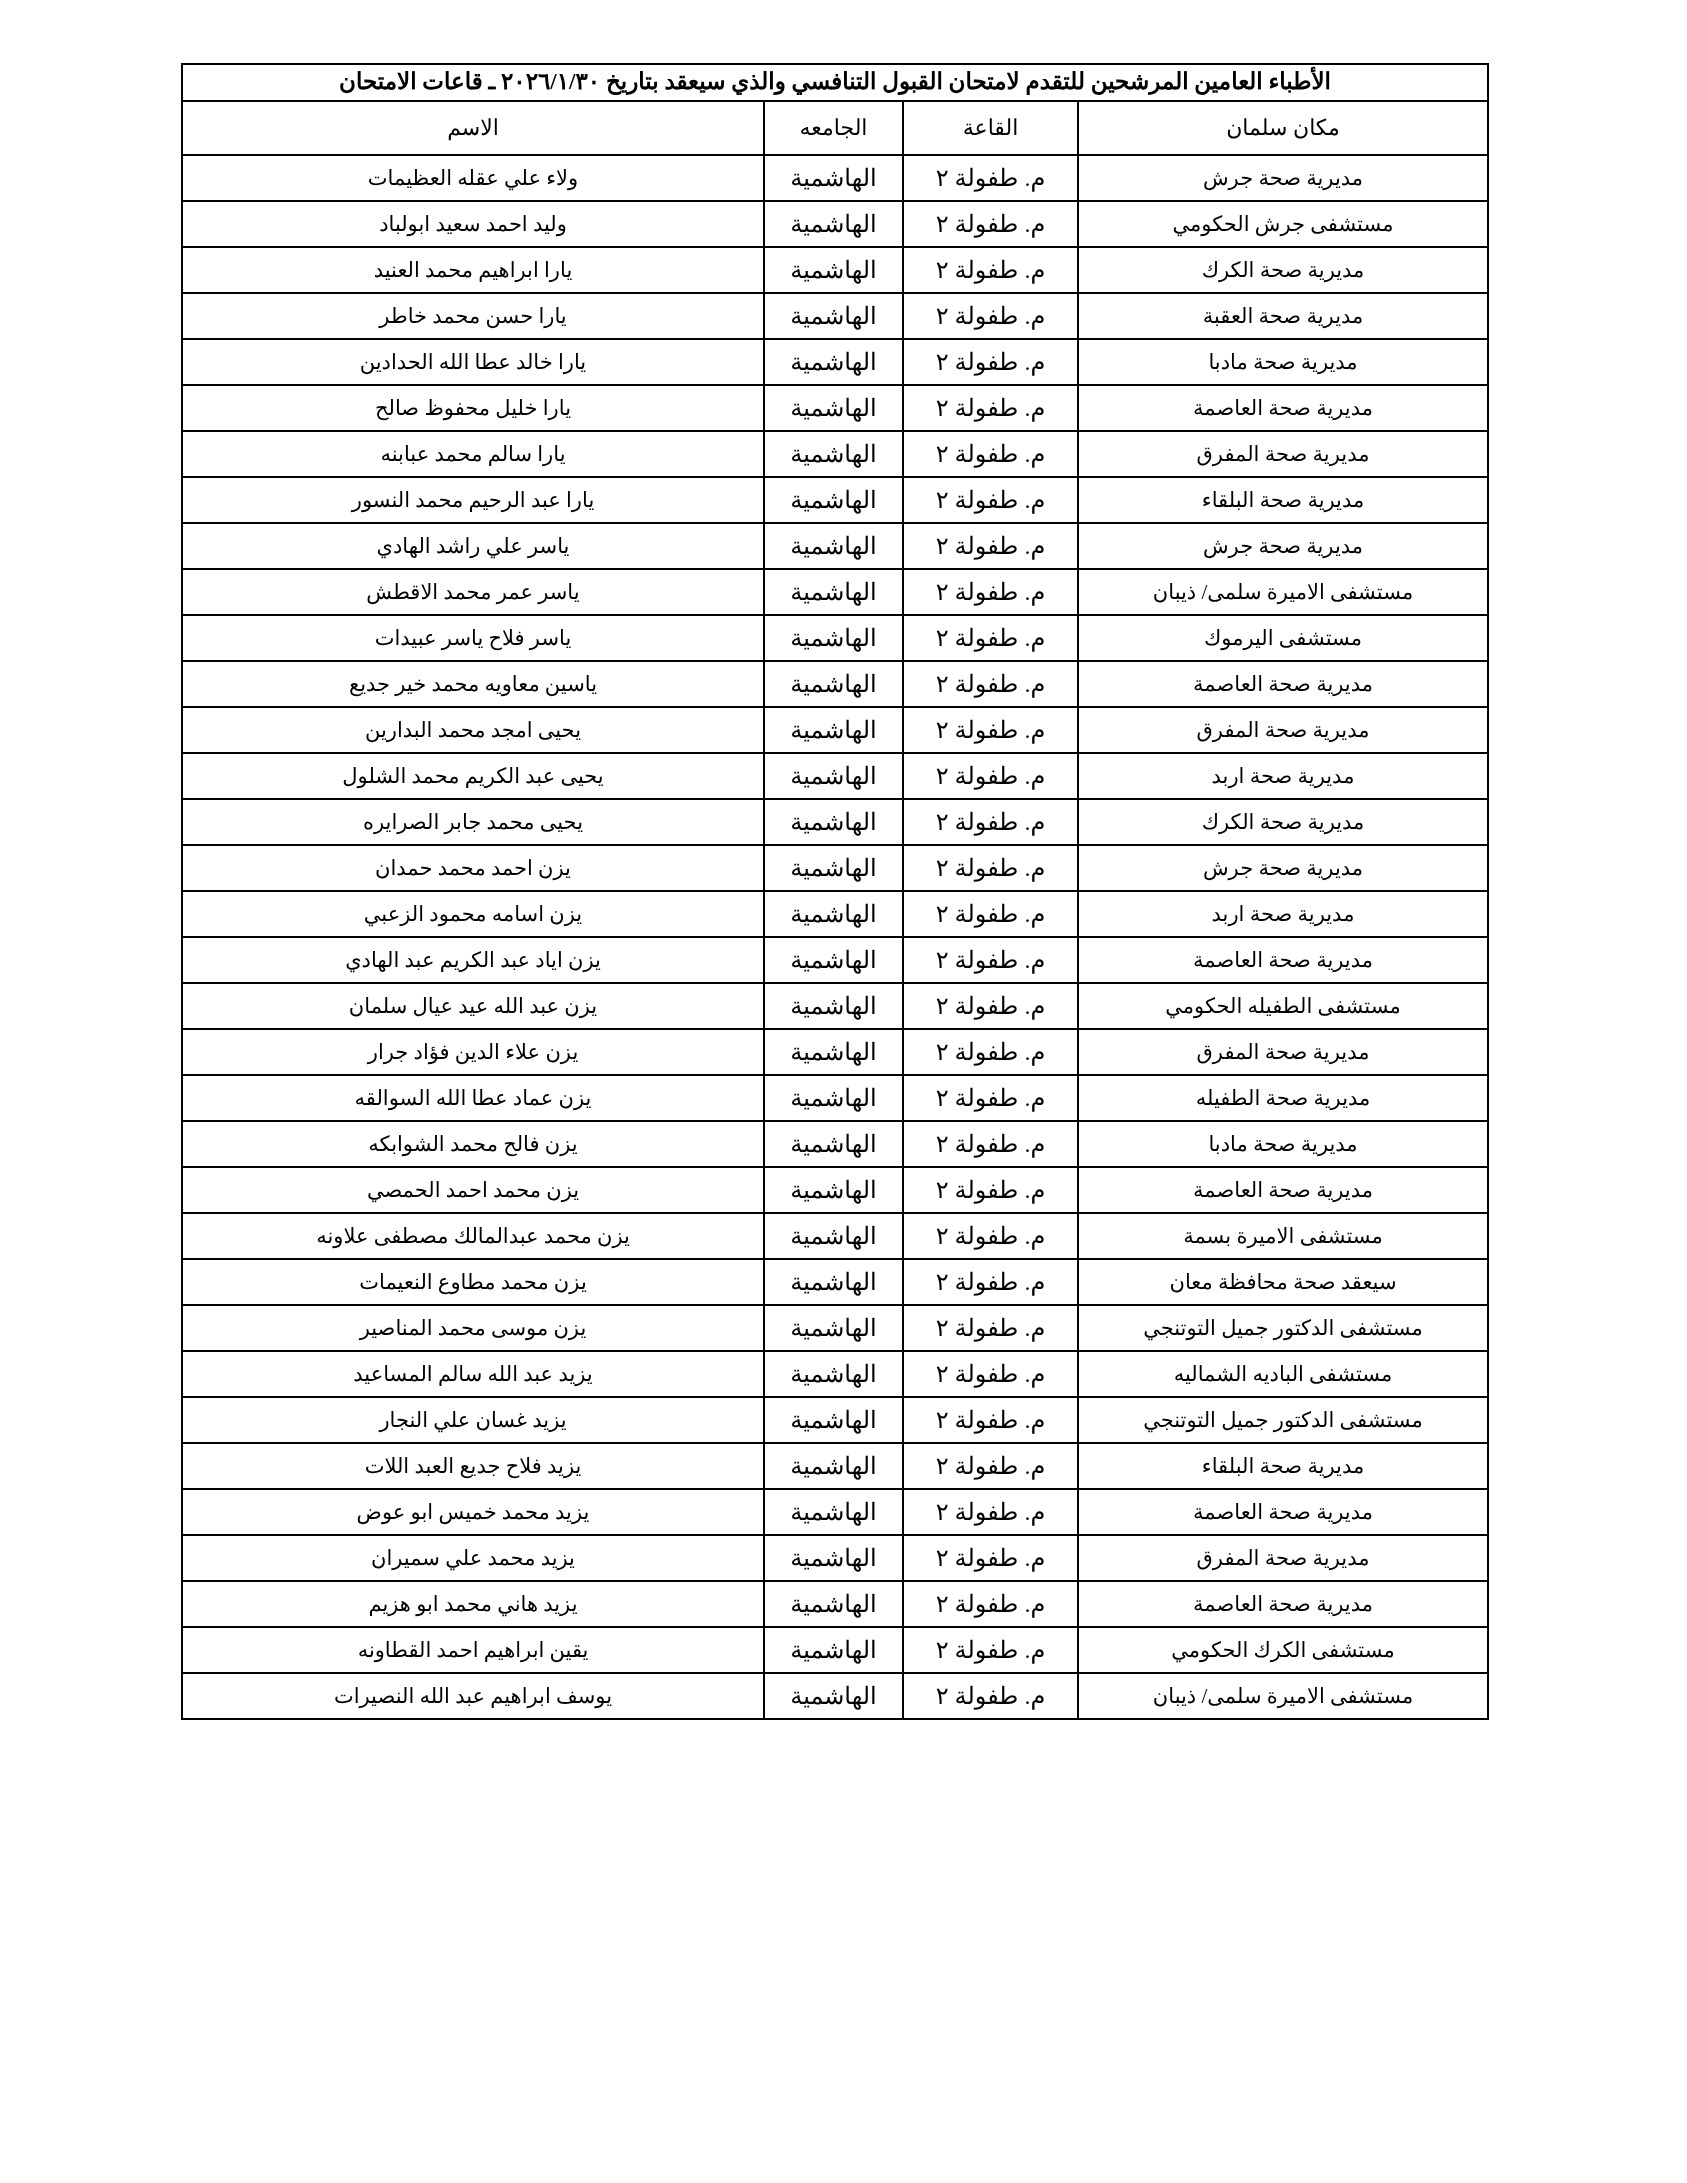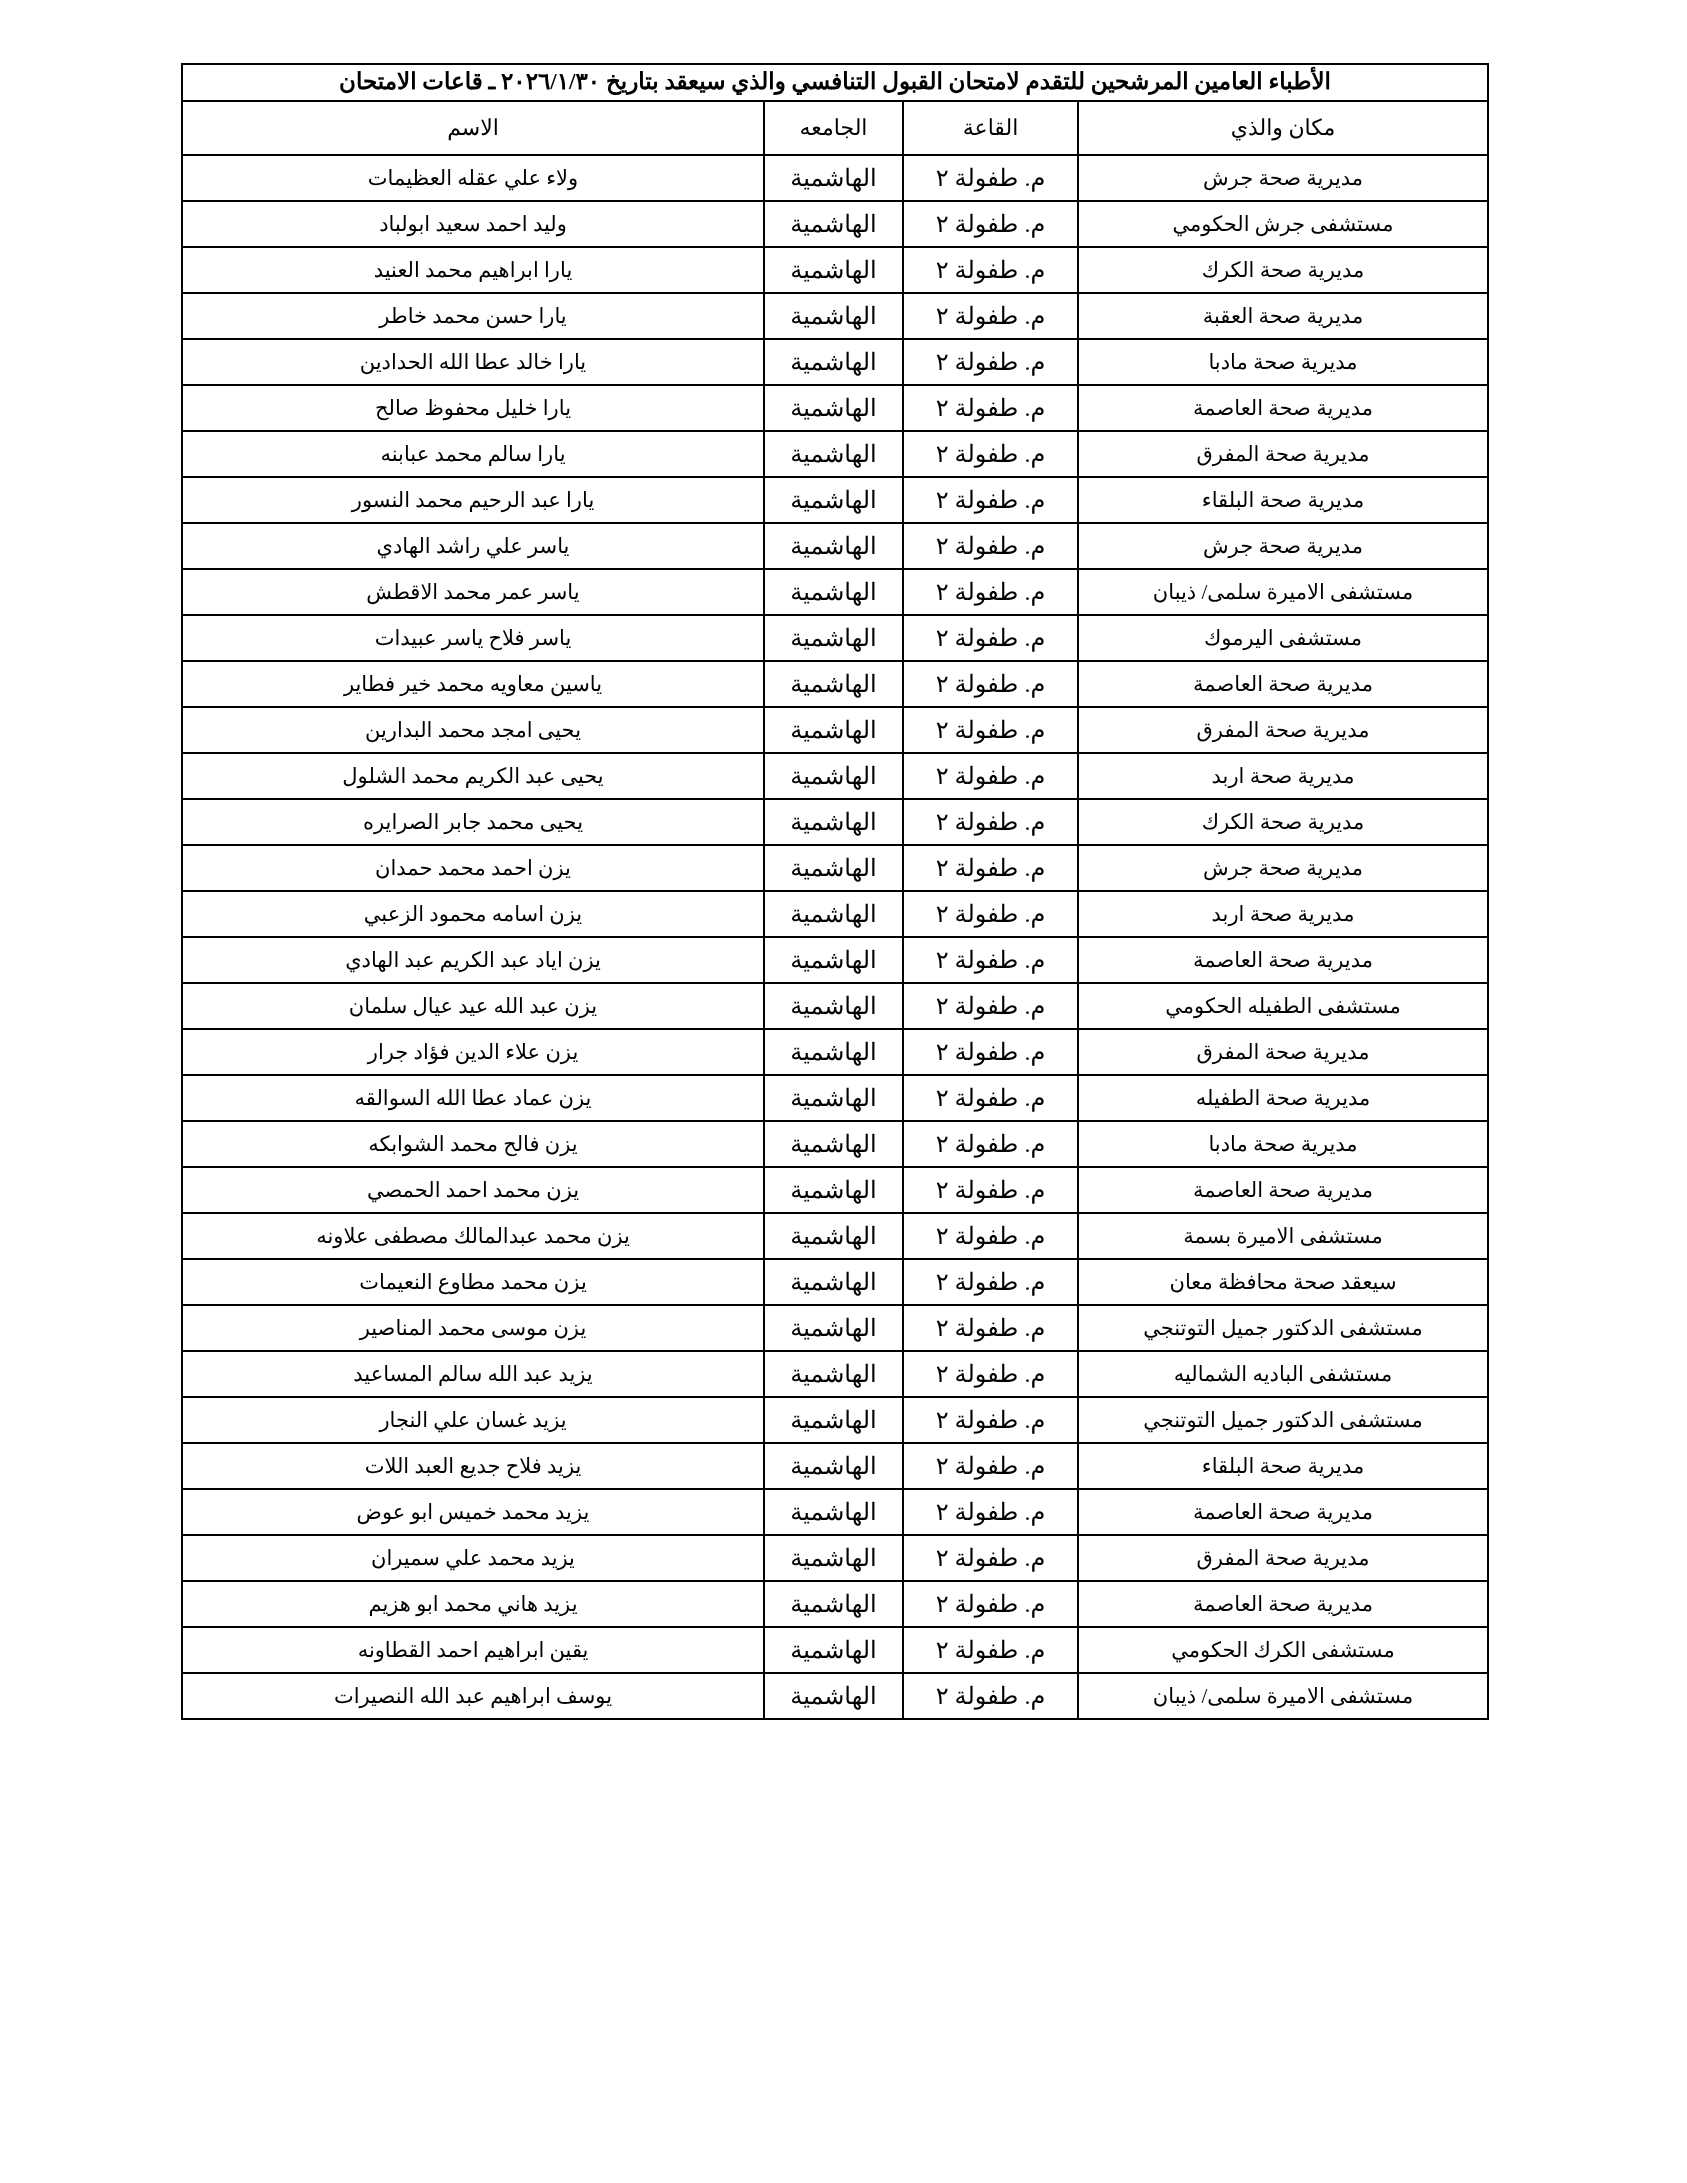--- a/index.html
+++ b/index.html
@@ -88,21 +88,21 @@
       <col class="c-work">
         <col class="c-hall">
         <col class="c-univ">
         <col class="c-name">
     </colgroup>
     <tbody>
       <tr>
         <td class="title-cell" colspan="4">الأطباء العامين المرشحين للتقدم لامتحان القبول التنافسي والذي سيعقد بتاريخ ٢٠٢٦/١/٣٠ ـ  قاعات الامتحان</td>
       </tr>
       <tr id="header-row">
-        <td class="hdr">مكان والذي</td>
+        <td class="hdr">مكان سلمان</td>
         <td class="hdr">القاعة</td>
         <td class="hdr">الجامعه</td>
         <td class="hdr">الاسم</td>
       </tr>
     <tr>
           <td class="cell">مديرية صحة جرش</td>
           <td class="cell cell-hall">م. طفولة ٢</td>
           <td class="cell cell-univ">الهاشمية</td>
           <td class="cell">ولاء علي عقله العظيمات</td>
         </tr>
@@ -163,21 +163,21 @@
         <tr>
           <td class="cell">مستشفى اليرموك</td>
           <td class="cell cell-hall">م. طفولة ٢</td>
           <td class="cell cell-univ">الهاشمية</td>
           <td class="cell">ياسر فلاح ياسر عبيدات</td>
         </tr>
         <tr>
           <td class="cell">مديرية صحة العاصمة</td>
           <td class="cell cell-hall">م. طفولة ٢</td>
           <td class="cell cell-univ">الهاشمية</td>
-          <td class="cell">ياسين معاويه محمد خير فطاير</td>
+          <td class="cell">ياسين معاويه محمد خير جديع</td>
         </tr>
         <tr>
           <td class="cell">مديرية صحة المفرق</td>
           <td class="cell cell-hall">م. طفولة ٢</td>
           <td class="cell cell-univ">الهاشمية</td>
           <td class="cell">يحيى امجد محمد البدارين</td>
         </tr>
         <tr>
           <td class="cell">مديرية صحة اربد</td>
           <td class="cell cell-hall">م. طفولة ٢</td>

